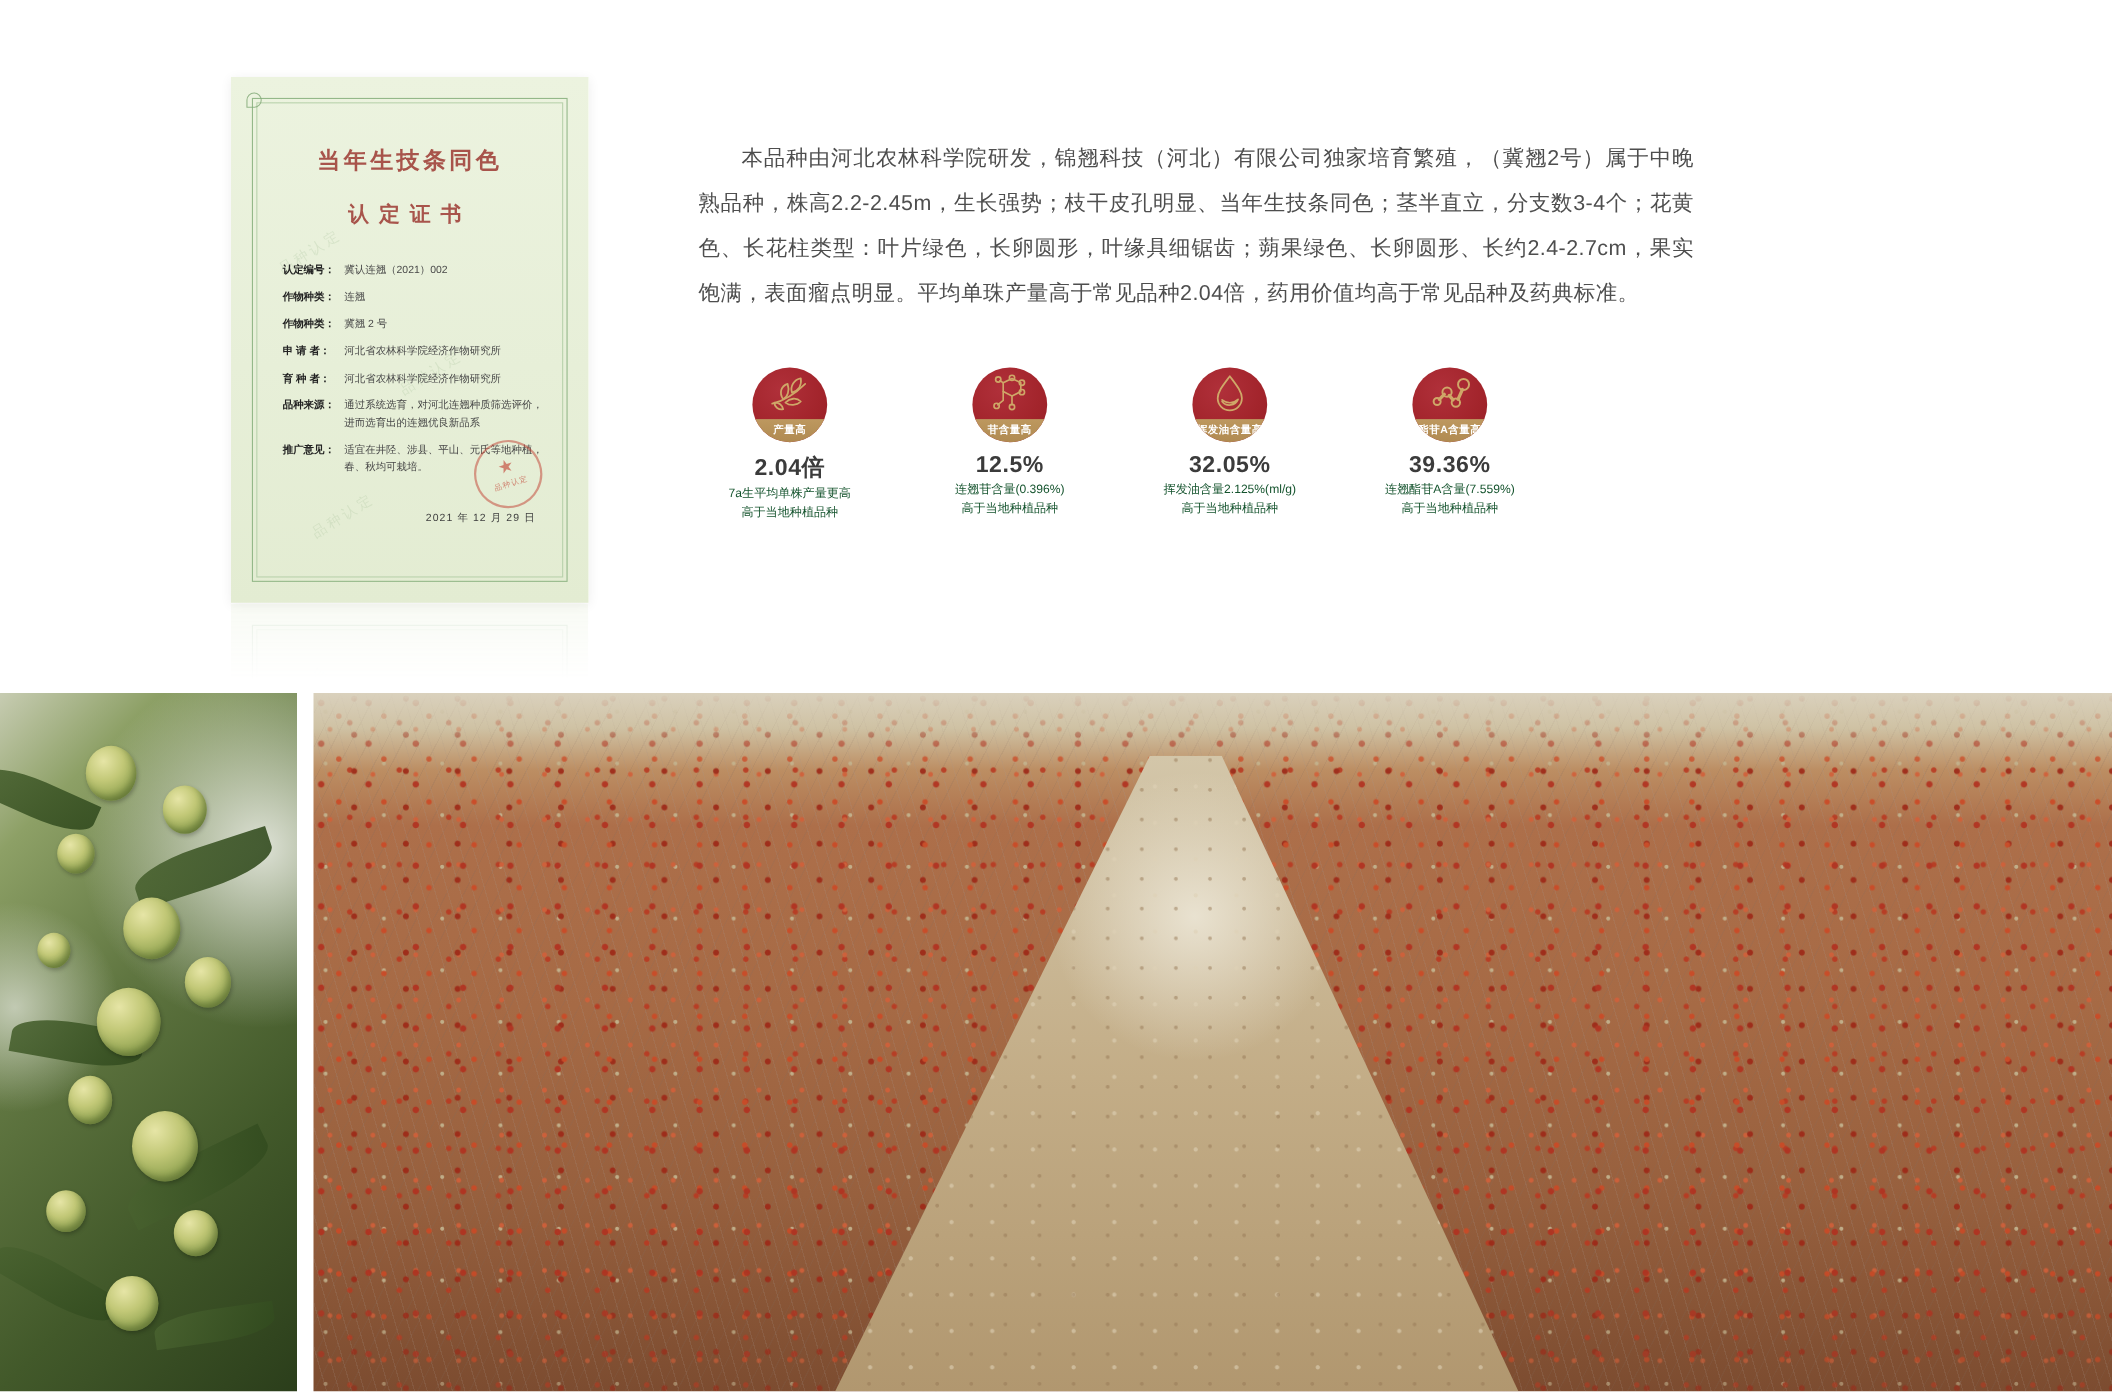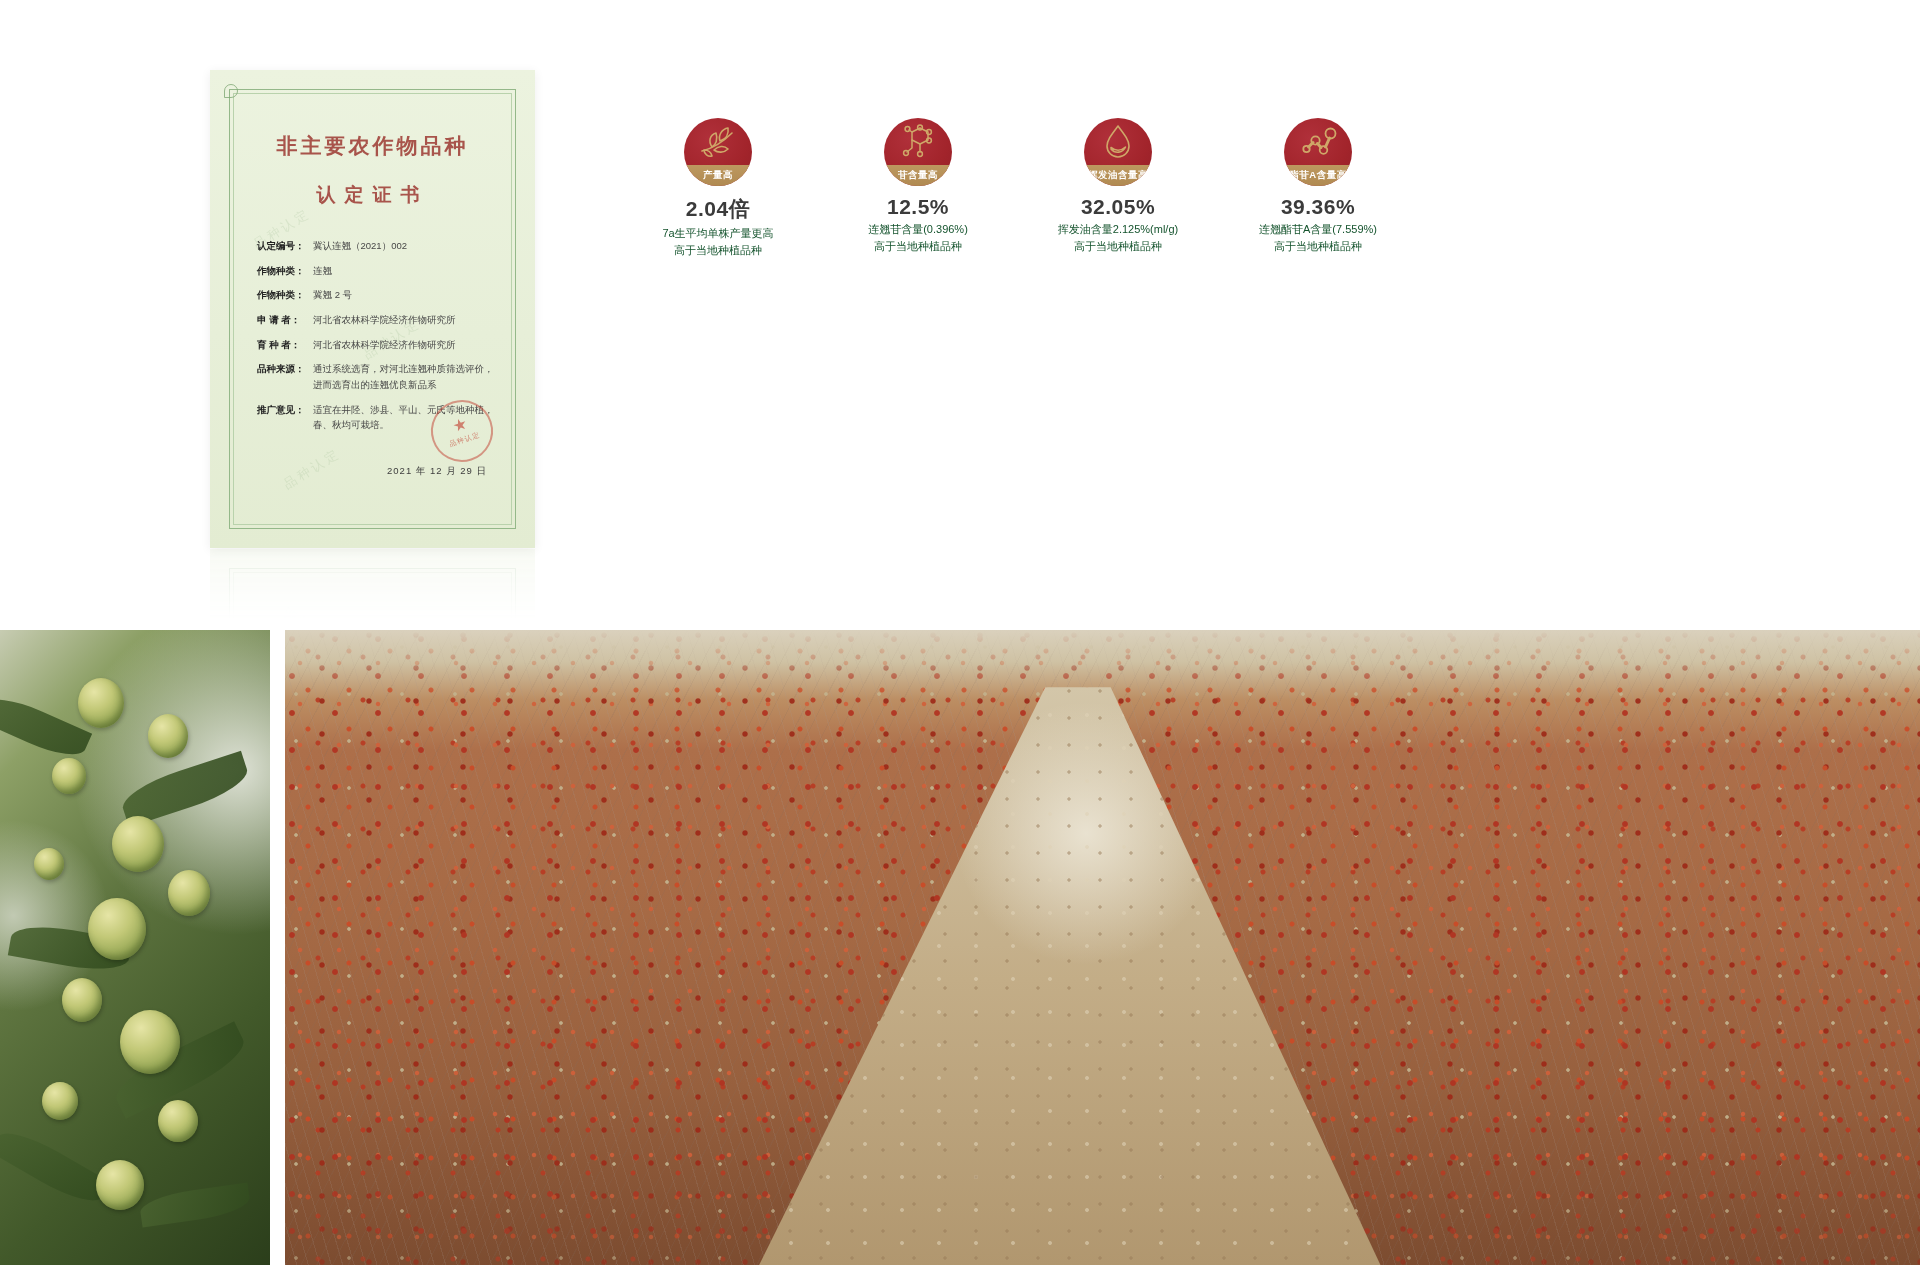--- a/index.html
+++ b/index.html
@@ -123,21 +123,21 @@
 <body>
 
 <div class="stage">
 
   <div class="cert">
     <div class="cert-frame"></div>
     <div class="cert-corner"></div>
     <div class="cert-watermark wm1">品种认定</div>
     <div class="cert-watermark wm2">品种认定</div>
     <div class="cert-watermark wm3">品种认定</div>
-    <div class="cert-title1">非主要农作物品种</div>
+    <div class="cert-title1">当年生技条同色</div>
     <div class="cert-title2">认定证书</div>
 
     <div class="cert-fields">
       <div class="cert-row">
         <span class="cert-label">认定编号：</span>
         <span class="cert-value">冀认连翘（2021）002</span>
       </div>
       <div class="cert-row">
         <span class="cert-label">作物种类：</span>
         <span class="cert-value">连翘</span>
@@ -175,20 +175,21 @@
       <div class="cert">
     <div class="cert-frame"></div>
 
     <div class="cert-watermark wm3">品种认定</div>
 
     <div class="cert-date">2021 年 12 月 29 日</div>
   </div>
     </div>
 
   <div class="main">
+    <div class="main-para">本品种由河北农林科学院研发，锦翘科技（河北）有限公司独家培育繁殖，（冀翘2号）属于中晚熟品种，株高2.2-2.45m，生长强势；枝干皮孔明显、当年生技条同色；茎半直立，分支数3-4个；花黄色、长花柱类型：叶片绿色，长卵圆形，叶缘具细锯齿；蒴果绿色、长卵圆形、长约2.4-2.7cm，果实饱满，表面瘤点明显。平均单珠产量高于常见品种2.04倍，药用价值均高于常见品种及药典标准。</div>
 
     <div class="stats">
 
       <div class="stat">
         <div class="badge">
           <svg viewBox="0 0 40 40" width="40" height="40" fill="none" stroke="#cfa768" stroke-width="1.6" stroke-linecap="round" stroke-linejoin="round">
             <path d="M4 29 C 12 27, 22 23, 34 11"></path>
             <path d="M14 25 C 10 19, 12 13, 18 11 C 20 17, 18 23, 14 25 Z"></path>
             <path d="M22 19 C 20 13, 24 7, 30 6 C 31 12, 28 17, 22 19 Z"></path>
             <path d="M16 28 C 20 31, 26 31, 30 27 C 26 23, 20 24, 16 28 Z"></path>

